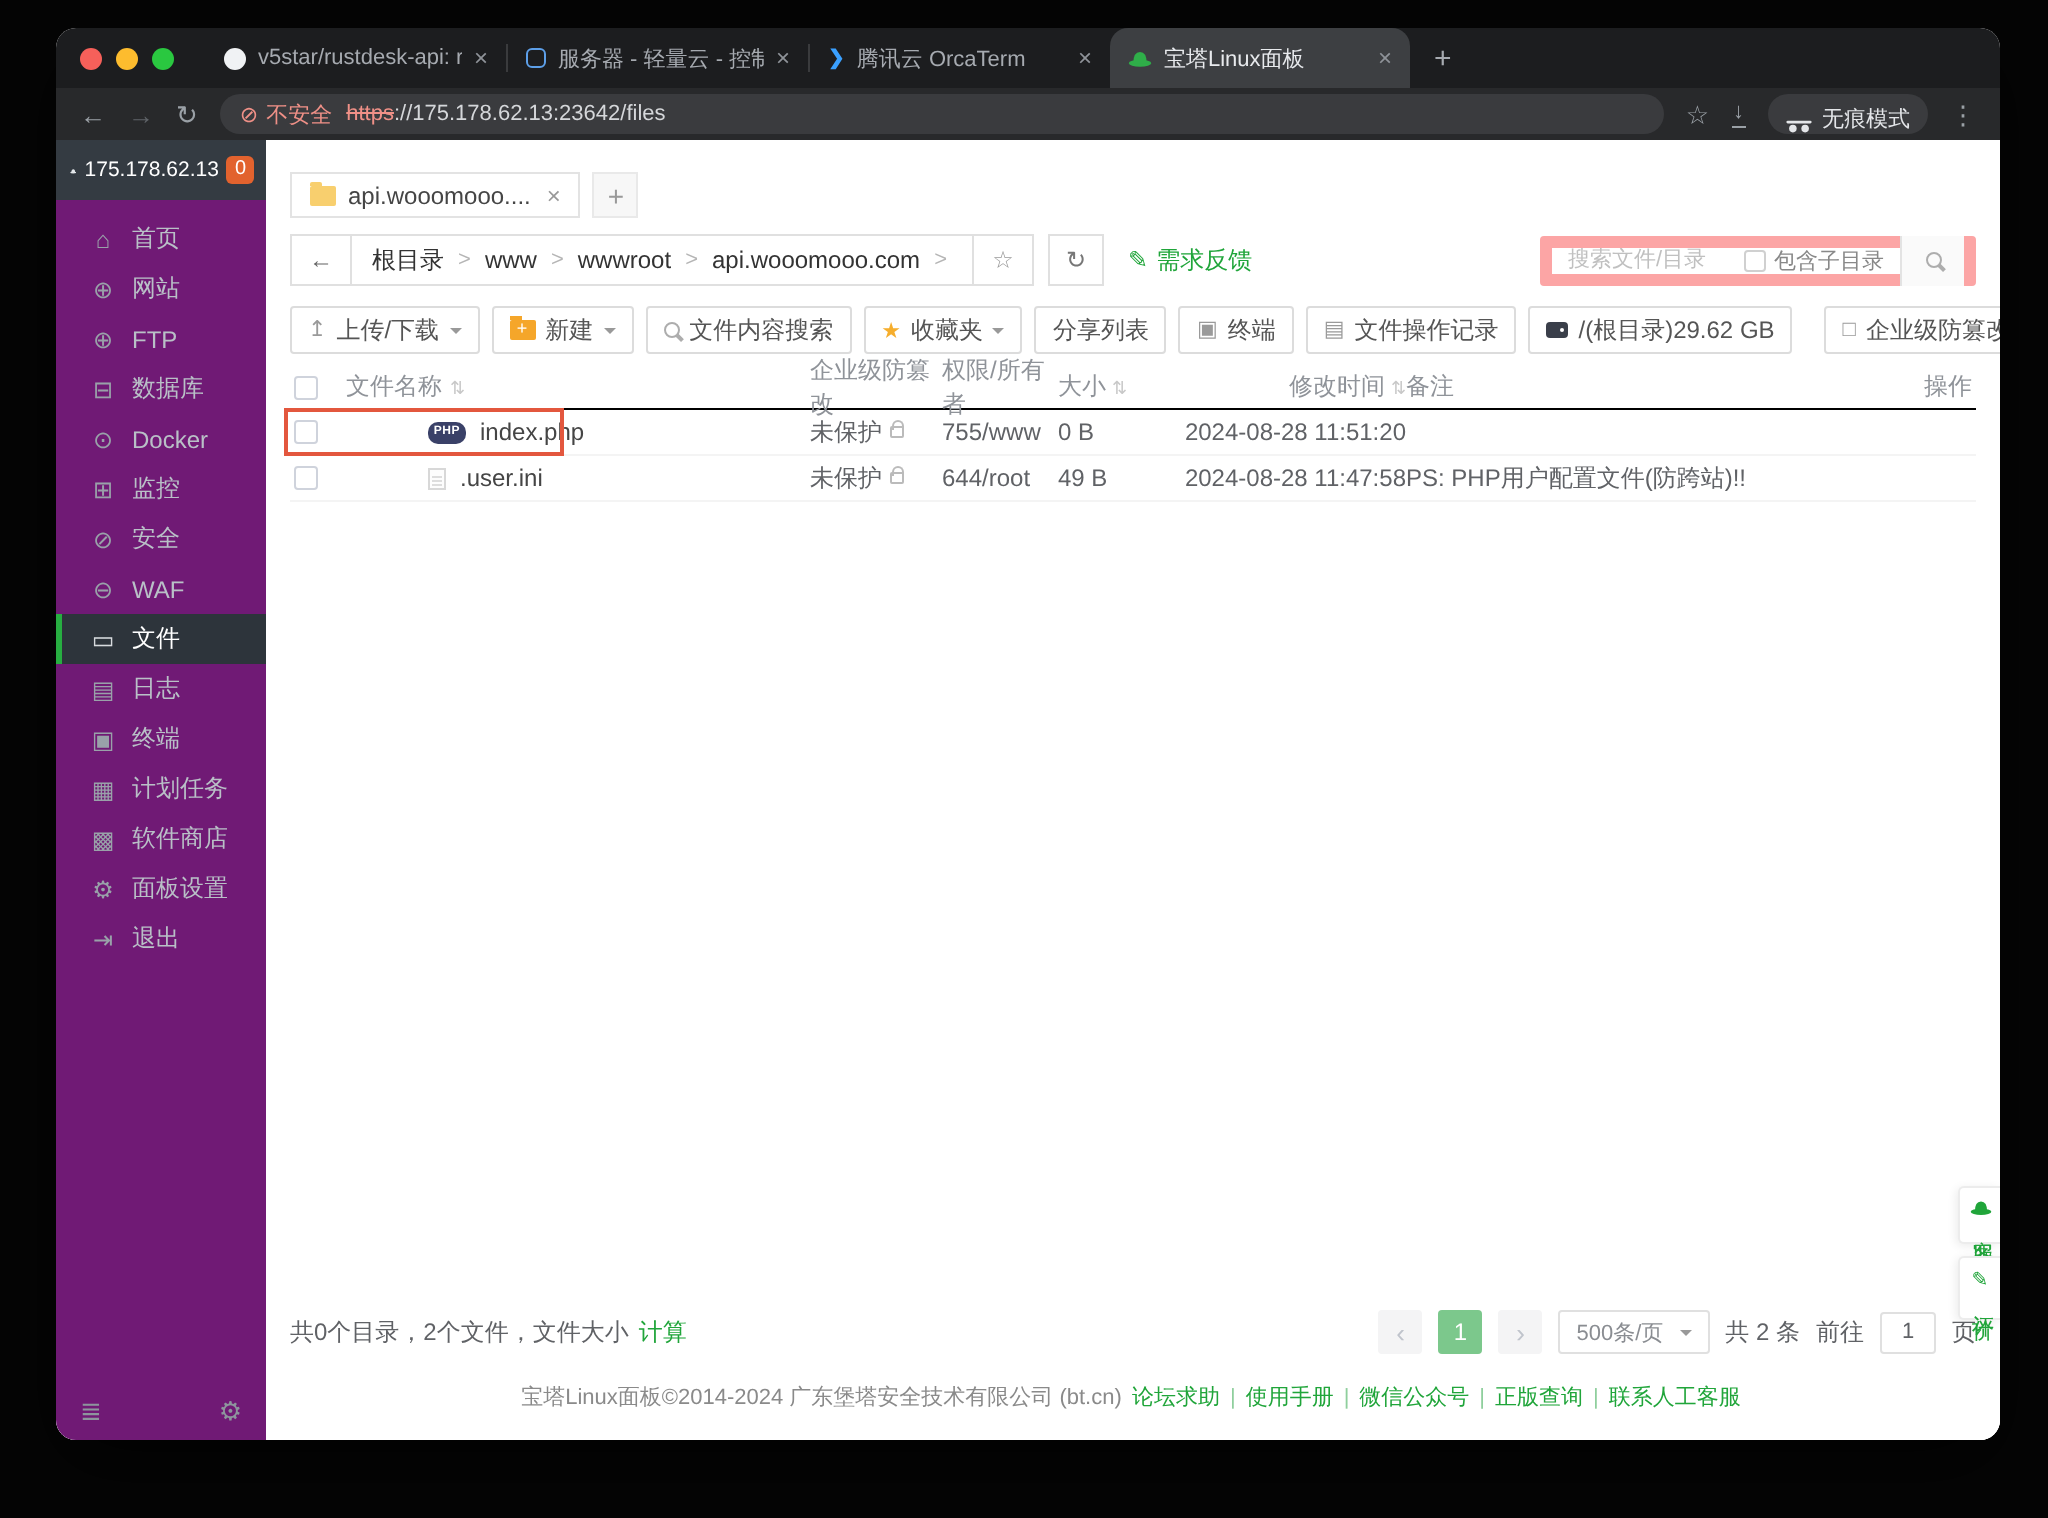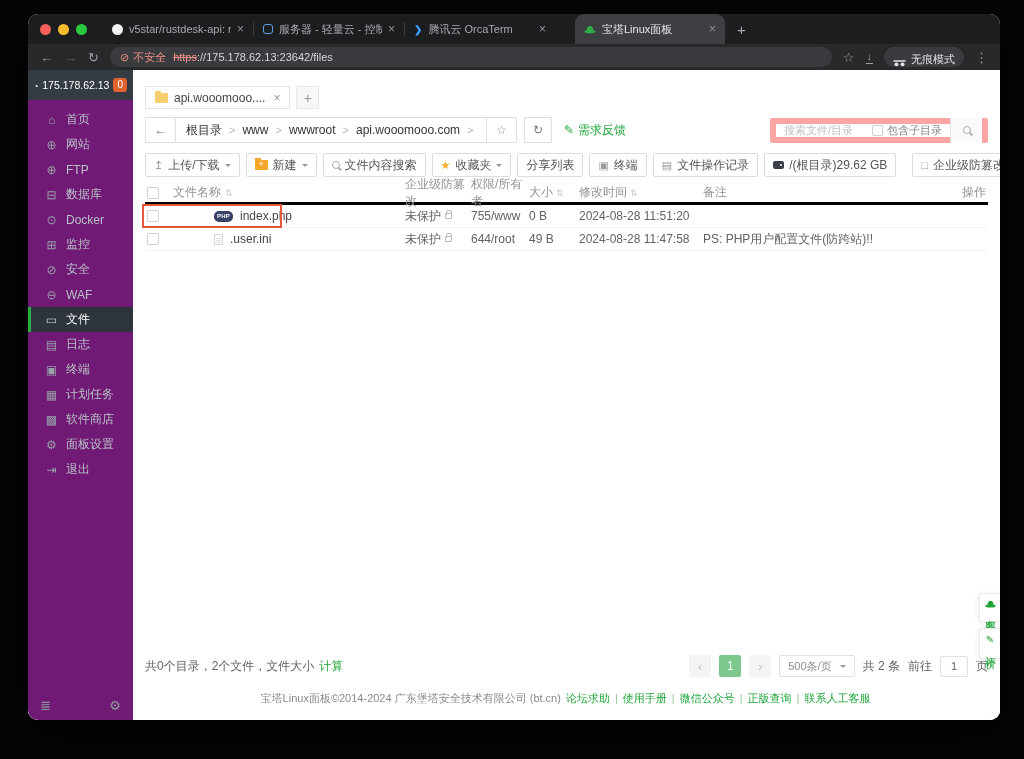--- a/index.html
+++ b/index.html
@@ -12,21 +12,21 @@
 
   
   .tabbar { height:30px; background:#1c1d1f; display:flex; align-items:center; padding-left:12px; flex:none; }
   .lights { display:flex; gap:7px; margin-right:16px; }
   .light { width:11px; height:11px; border-radius:50%; }
   .light.r { background:#f6605a; } .light.y { background:#fdbc2e; } .light.g { background:#2ac840; }
   .btabs { display:flex; align-items:stretch; height:30px; flex:1; min-width:0; }
   .btab { display:flex; align-items:center; gap:6px; padding:0 9px; width:150px; color:#a6aab0; font-size:11px; position:relative; }
   .btab .tlbl { flex:1; white-space:nowrap; overflow:hidden; }
   .btab .tclose { color:#8f9399; font-size:12px; }
-  .btab.active { background:#3d3f42; border-radius:9px 9px 0 0; color:#e8eaed;margin-left:20px; }
+  .btab.active { background:#3d3f42; border-radius:9px 9px 0 0; color:#e8eaed; }
   .tabdiv { width:1px; height:14px; background:#3a3b3d; align-self:center; }
   .newtab { color:#a6aab0; font-size:15px; padding:0 12px; align-self:center; }
   .gh-ico { width:11px; height:11px; border-radius:50%; background:#f0f2f4; flex:none; }
   .cloud-ico { width:10px; height:10px; border:1.5px solid #5d9fe8; border-radius:3px; flex:none; }
   .orca-ico { color:#3aa0ff; font-weight:bold; font-size:10px; flex:none; }
 
   .urlbar { height:26px; background:#28292b; display:flex; align-items:center; gap:11px; padding:0 12px; flex:none; }
   .navico { color:#9aa0a6; font-size:13px; line-height:1; }
   .navico.dim { color:#5f6368; }
   .urlpill { flex:1; height:20px; background:#3a3b3e; border-radius:10px; display:flex; align-items:center; padding:0 10px; gap:7px; min-width:0; }
@@ -83,27 +83,27 @@
   .nfolder::before { content:''; position:absolute; left:0; top:-2px; width:6px; height:2px; background:#f5a62a; }
   .nfolder::after { content:'+'; position:absolute; left:0; right:0; top:-1px; color:#fff; font-size:9px; text-align:center; }
   .favstar { color:#f6ae2d; font-size:11px; }
   .disk { width:11px; height:8px; background:#3a3f4a; border-radius:2px; position:relative; }
   .disk::after { content:''; position:absolute; right:2px; top:3px; width:2px; height:2px; border-radius:50%; background:#fff; }
   .tdiv { width:1px; height:14px; background:#e2e2e2; margin:0 2px; }
 
   
   .table { margin:6px 12px 0; flex:none; }
   .trow { display:flex; align-items:center; height:23px; font-size:12px; color:#606266; position:relative; border-bottom:1px solid #f4f4f4; }
-  .trow.thead { color:#8f9399; height:22px; border-bottom:3px solid #000000; }
+  .trow.thead { color:#8f9399; height:22px; border-bottom:1px solid #000000; }
   .c1 { width:28px; display:flex; align-items:center; padding-left:2px; flex:none; }
   .c2 { width:232px; display:flex; align-items:center; gap:4px; flex:none; }
   .c3 { width:66px; flex:none; display:flex; align-items:center; }
   .c4 { width:58px; flex:none; }
   .c5 { width:50px; flex:none; display:flex; align-items:center; gap:3px; }
-  .c6 { width:124px; flex:none; display:flex; align-items:center; gap:3px; }
+  .c6 { width:124px; flex:none; display:flex; align-items:center; gap:3px;justify-content:flex-end; }
   .c7 { flex:1; min-width:0; white-space:nowrap; overflow:hidden; }
   .c8 { width:56px; flex:none; text-align:right; padding-right:2px; }
   .sort { color:#c8c8c8; font-size:9px; }
   .cb { width:12px; height:12px; border:1px solid #cfd3dc; border-radius:2px; background:#fff; }
   .namecell { display:flex; align-items:center; gap:7px; color:#454545;padding-left:41px; }
   .phpico { min-width:19px; height:11px; background:#3a4168; border-radius:5px; color:#fff; font-size:6px; font-weight:bold; display:flex; align-items:center; justify-content:center; letter-spacing:.3px; }
   .iniico { width:9px; height:11px; background:#fdfdfd; border:1px solid #d8d8d8; position:relative; }
   .iniico::after { content:''; position:absolute; left:1px; right:1px; top:3px; height:1px; background:#ddd; box-shadow:0 2px 0 #ddd,0 4px 0 #ddd; }
   .lock { width:7px; height:6px; border:1px solid #bbb; border-radius:1px; position:relative; margin-left:4px; }
   .lock::before { content:''; position:absolute; top:-4px; left:0px; width:4px; height:4px; border:1px solid #bbb; border-bottom:none; border-radius:3px 3px 0 0; }

